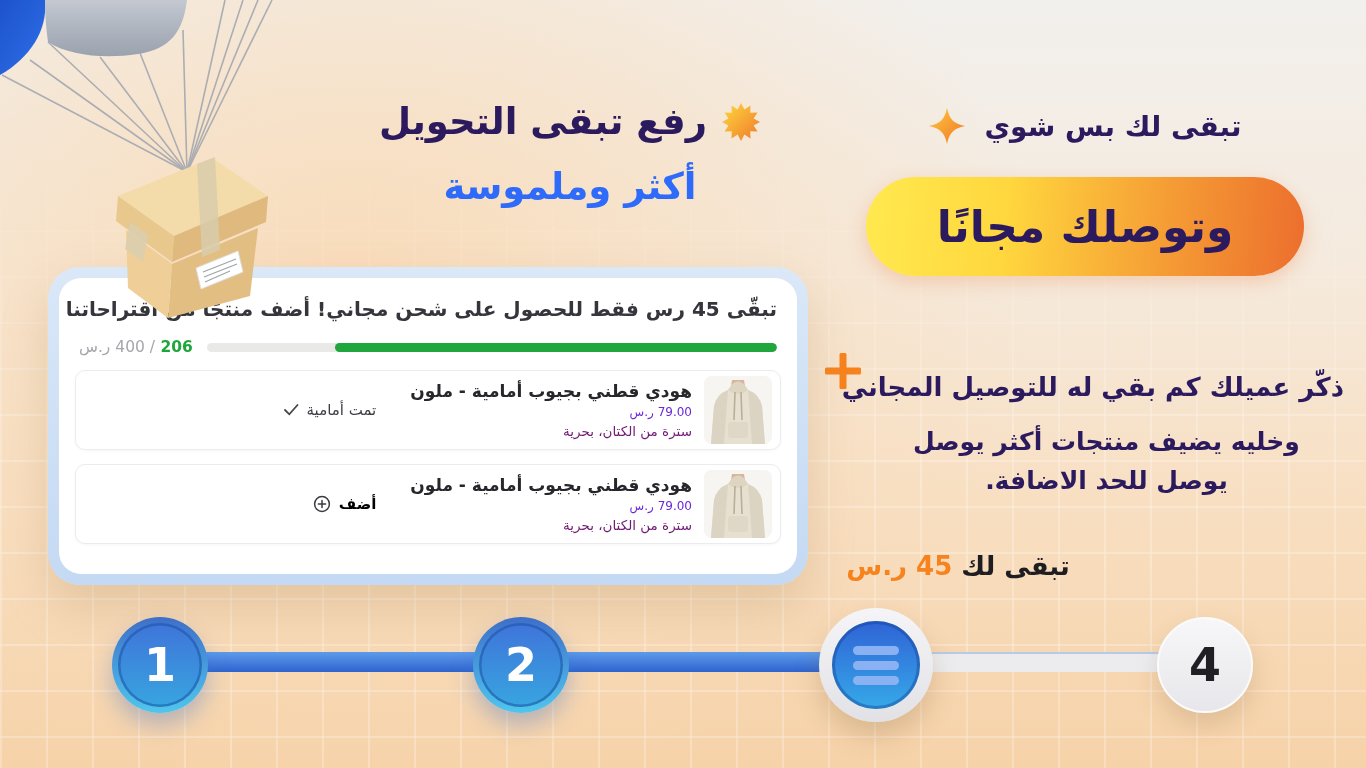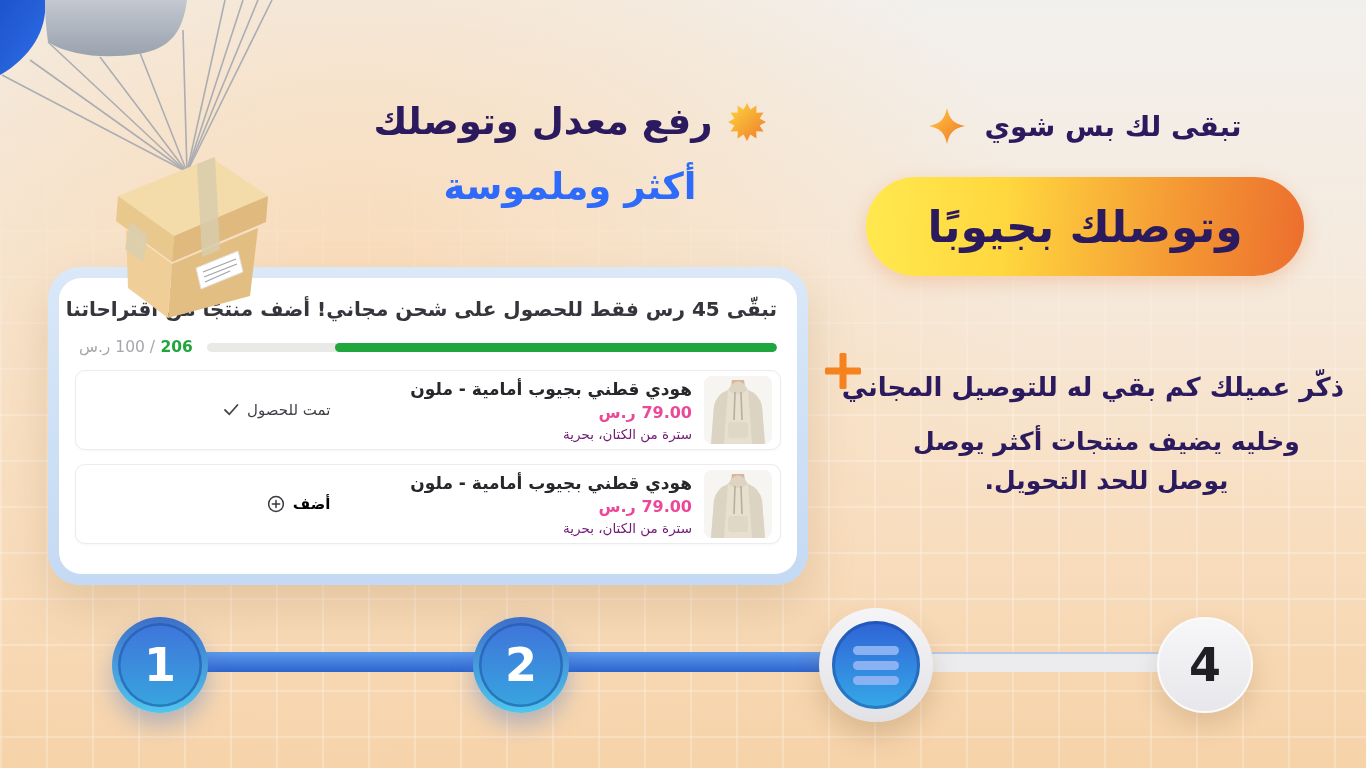--- a/index.html
+++ b/index.html
@@ -49,23 +49,23 @@
   .progress-label .rest{color:#A6A6AC;font-weight:normal;}
   .track{flex:1;height:9px;border-radius:6px;background:#E9E9E7;position:relative;overflow:hidden;}
   .fill{position:absolute;right:0;top:0;bottom:0;background:var(--green);border-radius:6px;}
   .product-row{
     direction:rtl;display:flex;align-items:center;gap:12px;
     margin-top:14px;height:80px;box-sizing:border-box;
     border:1px solid #ECECEF;border-radius:10px;padding:6px 8px;
     background:#fff;box-shadow:0 1px 3px rgba(0,0,0,.04);
   }
   .thumb{width:68px;height:68px;border-radius:8px;background:#F7F5F2;overflow:hidden;flex:0 0 auto;}
-  .pinfo{text-align:right;margin-left:46px;}
+  .pinfo{text-align:right;}
   .ptitle{font-size:17px;font-weight:bold;color:#26262B;white-space:nowrap;}
-  .pprice{font-size:16px;font-weight:bold;color:#ec4899;margin-top:4px;}
+  .pprice{font-size:12px;font-weight:normal;color:#6d28d9;margin-top:4px;}
   .psub{font-size:13.5px;color:#701a75;margin-top:4px;white-space:nowrap;}
   .paction{margin-inline-start:auto;margin-inline-end:22px;direction:ltr;display:flex;align-items:center;gap:8px;font-size:15px;color:#3E3E45;white-space:nowrap;}
   .paction.add{font-weight:bold;color:#000000;cursor:pointer;}
   
   .feature-plus{left:821px;top:349px;}
   .feature-title{left:870px;top:372px;width:474px;direction:rtl;text-align:right;font-size:26px;font-weight:bold;color:var(--purple);white-space:nowrap;}
   .feature-body{left:873px;top:423px;width:467px;direction:rtl;text-align:center;font-size:25px;font-weight:bold;color:var(--purple);line-height:1.55;}
   .remaining{left:838px;top:551px;width:240px;direction:rtl;text-align:center;font-size:26px;font-weight:bold;white-space:nowrap;}
   .remaining .lbl{color:#1E1E22;}
   .remaining .val{color:var(--orange);}
@@ -113,26 +113,26 @@
           <stop offset="0" stop-color="#FFC93C"></stop>
               <stop offset="1" stop-color="#F0762B"></stop>
         </linearGradient>
           </defs>
         <path d="M20 1 C22.5 13 27 17.5 39 20 C27 22.5 22.5 27 20 39 C17.5 27 13 22.5 1 20 C13 17.5 17.5 13 20 1 Z" fill="url(#gSpark)"></path>
       </svg>
     </span>
     <span class="txt">تبقى لك بس شوي</span>
   </div>
   <div class="abs pill">
-    <span class="txt">وتوصلك بجيوبًا</span>
+    <span class="txt">وتوصلك مجانًا</span>
   </div>
 
   <div class="abs hero-left">
     <div class="line1">
-      <span class="txt">رفع معدل وتوصلك</span>
+      <span class="txt">رفع تبقى التحويل</span>
       <span style="display:flex;">
         <svg width="40" height="40" viewBox="0 0 40 40">
           <defs>
               <linearGradient id="gSun" x1="0" y1="0" x2="1" y2="1">
             <stop offset="0" stop-color="#FFD83D"></stop>
                 <stop offset="1" stop-color="#EE7A2B"></stop>
           </linearGradient>
             </defs>
           <polygon fill="url(#gSun)" points="39,20 32.6,23.4 36.5,29.5 29.2,29.2 29.5,36.5 23.4,32.6 20,39 16.6,32.6 10.5,36.5 10.8,29.2 3.6,29.5 7.4,23.4 1,20 7.4,16.6 3.6,10.5 10.8,10.8 10.5,3.6 16.6,7.4 20,1 23.4,7.4 29.5,3.6 29.2,10.8 36.5,10.5 32.6,16.6"></polygon>
         </svg>
@@ -140,21 +140,21 @@
     </div>
     <div class="line2">أكثر وملموسة</div>
   </div>
 
   <div class="abs card-outer">
     <div class="card">
       <div class="card-header">تبقّى 45 رس فقط للحصول على شحن مجاني! أضف منتجًا من اقتراحاتنا</div>
       <div class="progress-row">
         <div class="progress-label">
           <span class="cur">206</span>
-          <span class="rest">/ 100 ر.س</span>
+          <span class="rest">/ 400 ر.س</span>
         </div>
         <div class="track">
           <div class="fill" style="width: 77.5%;"></div>
         </div>
       </div>
 
       <div class="product-row">
         <div class="thumb">
           <svg width="68" height="68" viewBox="0 0 68 68">
             <rect width="68" height="68" fill="#F7F5F2"></rect>
@@ -171,21 +171,21 @@
           <div class="ptitle">هودي قطني بجيوب أمامية - ملون</div>
           <div class="pprice">79.00 ر.س</div>
           <div class="psub">سترة من الكتان، بحرية</div>
         </div>
         <div class="paction">
           <span style="display:flex;">
             <svg width="16" height="16" viewBox="0 0 16 16">
                 <path d="M2 8 L6.3 12.3 L14.5 3" stroke="#45454C" stroke-width="1.8" fill="none" stroke-linecap="round"></path>
               </svg>
           </span>
-          <span>تمت للحصول</span>
+          <span>تمت أمامية</span>
         </div>
       </div>
 
       <div class="product-row">
         <div class="thumb">
           <svg width="68" height="68" viewBox="0 0 68 68">
             <rect width="68" height="68" fill="#F7F5F2"></rect>
             <path d="M28 4 H40 L41 10 H27 Z" fill="#D9B59A"></path>
             <path d="M10 30 Q13 18 24 14 L30 8 Q34 3 38 8 L44 14 Q55 18 58 30 L61 68 L7 68 Z" fill="#E7E0D1"></path>
             <path d="M24 14 Q34 22 44 14 L40 8 Q34 3 28 8 Z" fill="#DDD5C2"></path>
@@ -215,21 +215,25 @@
 
   <div class="abs feature-plus">
     <svg width="44" height="44" viewBox="0 0 44 44">
       <rect x="18.5" y="4" width="7" height="36" rx="1.5" fill="#F6831D"></rect>
       <rect x="4" y="18.5" width="36" height="7" rx="1.5" fill="#F6831D"></rect>
     </svg>
   </div>
   <div class="abs feature-title">ذكّر عميلك كم بقي له للتوصيل المجاني</div>
   <div class="abs feature-body">
     <div>وخليه يضيف منتجات أكثر يوصل</div>
-    <div>يوصل للحد التحويل.</div>
+    <div>يوصل للحد الاضافة.</div>
+  </div>
+  <div class="abs remaining">
+    <span class="lbl">تبقى لك</span>
+    <span class="val">45 ر.س</span>
   </div>
 
   <div class="abs bar-blue"></div>
   <div class="abs bar-gray"></div>
   <div class="abs step-blue c1">
     <div class="inner">
         <span class="step-num">1</span>
       </div>
   </div>
   <div class="abs step-blue c2">

